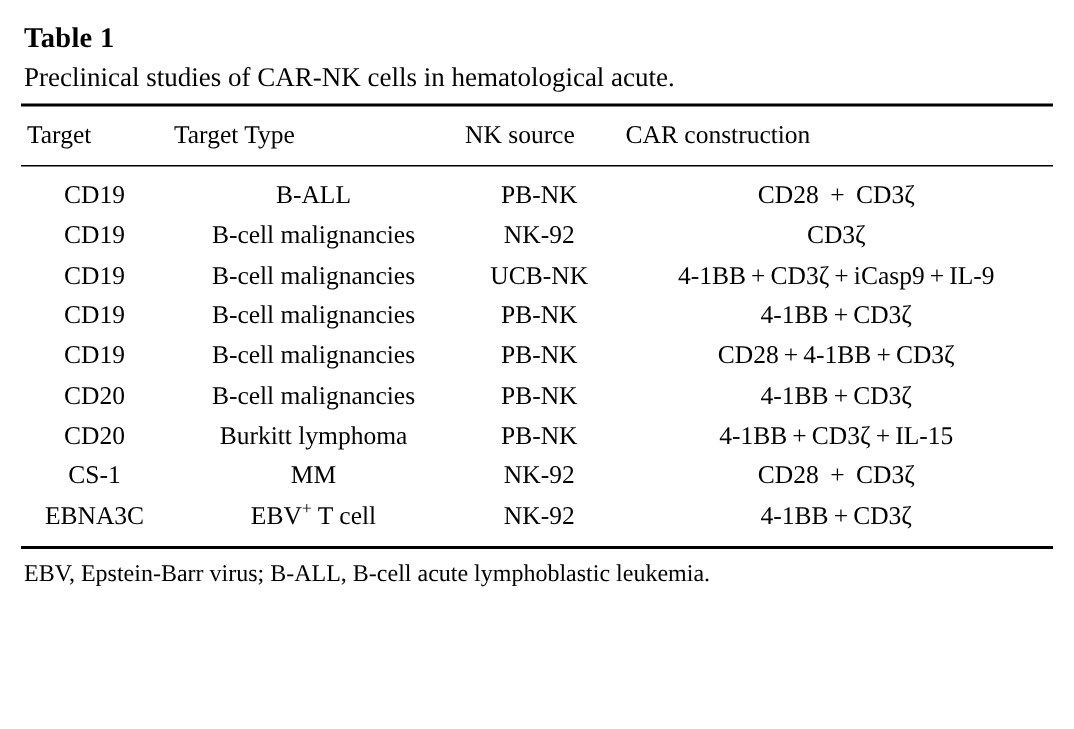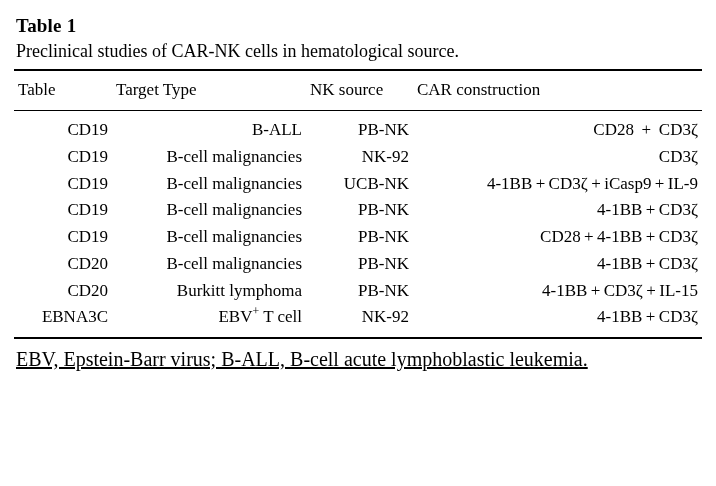--- a/index.html
+++ b/index.html
@@ -48,67 +48,66 @@
     border-collapse: collapse;
     font-size: 17px;
     table-layout: fixed;
   }
   table.data th {
     text-align: left;
     font-weight: normal;
     padding: 9px 4px 10px 4px;
   }
   table.data td {
-    text-align: right;
+    text-align: center;
     padding: 3px 4px 3px 4px;
     line-height: 1.22;
     white-space: nowrap;
   }
   tr.first-row td {
     padding-top: 9px;
   }
   tr.last-row td {
     padding-bottom: 9px;
   }
   col.c-target { width: 98px; }
   col.c-tumor  { width: 194px; }
   col.c-source { width: 107px; }
   col.c-car    { width: 289px; }
   .footnote {
-    font-size: 20px;
+    font-size: 16px;
     line-height: 1.3;
     margin: 7px 0 0 2px;
-    text-decoration: underline;
   }
   sup {
     font-size: 70%;
     vertical-align: super;
     line-height: 0;
   }
 </style>
 </head>
 <body>
 
 <div class="table-wrap">
 
   <div class="table-title">Table 1</div>
-  <div class="table-caption">Preclinical studies of CAR-NK cells in hematological source.</div>
+  <div class="table-caption">Preclinical studies of CAR-NK cells in hematological acute.</div>
 
   <div class="rule"></div>
 
   <table class="data">
     <colgroup>
       <col class="c-target">
       <col class="c-tumor">
       <col class="c-source">
       <col class="c-car">
     </colgroup>
     <thead>
       <tr>
-        <th>Table</th>
+        <th>Target</th>
         <th>Target Type</th>
         <th>NK source</th>
         <th>CAR construction</th>
       </tr>
     </thead>
   </table>
 
   <div class="rule thin"></div>
 
   <table class="data">
@@ -154,20 +153,26 @@
         <td>B-cell malignancies</td>
         <td>PB-NK</td>
         <td>4-1BB + CD3ζ</td>
       </tr>
       <tr>
         <td>CD20</td>
         <td>Burkitt lymphoma</td>
         <td>PB-NK</td>
         <td>4-1BB + CD3ζ + IL-15</td>
       </tr>
+      <tr>
+        <td>CS-1</td>
+        <td>MM</td>
+        <td>NK-92</td>
+        <td>CD28  +  CD3ζ</td>
+      </tr>
       <tr class="last-row">
         <td>EBNA3C</td>
         <td>EBV<sup>+</sup> T cell</td>
         <td>NK-92</td>
         <td>4-1BB + CD3ζ</td>
       </tr>
     </tbody>
   </table>
 
   <div class="rule"></div>

